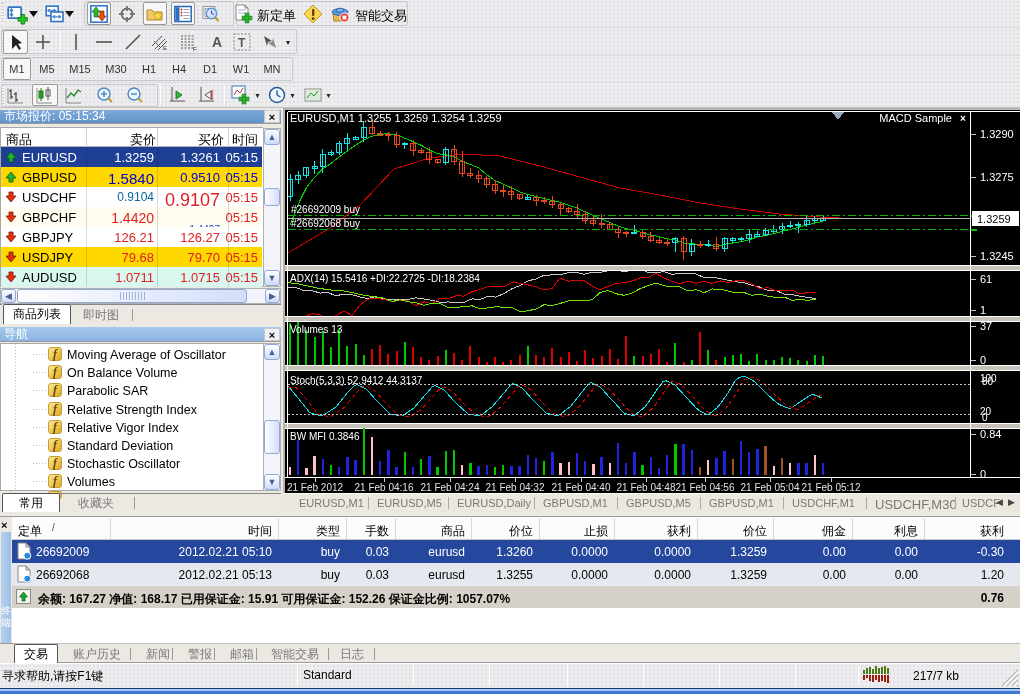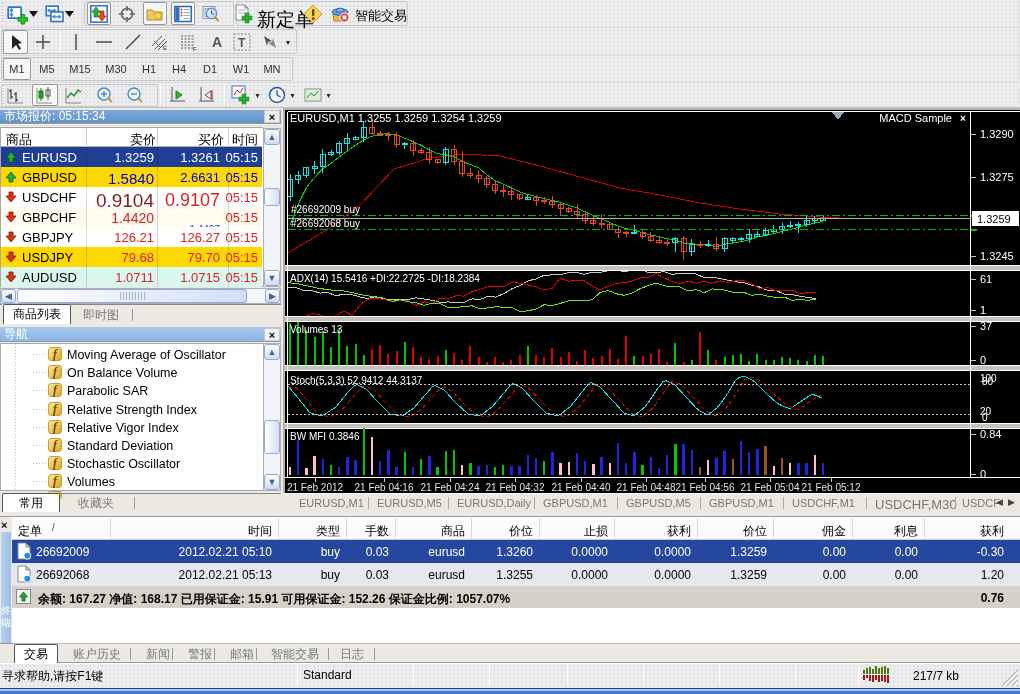--- a/index.html
+++ b/index.html
@@ -124,21 +124,21 @@
       <path d="M2 1 l9 0 l3 3 l0 12 l-12 0 z" fill="#fff" stroke="#888"></path>
       <path d="M11 1 l0 3 l3 0 z" fill="#ddd" stroke="#888"></path>
       <line x1="4" y1="6" x2="12" y2="6" stroke="#aac"></line>
       <line x1="4" y1="9" x2="12" y2="9" stroke="#aac"></line>
       <rect x="8" y="12" width="10" height="4" fill="#2fb52f"></rect>
       <rect x="11" y="9" width="4" height="10" fill="#2fb52f"></rect>
       <rect x="8" y="12" width="10" height="4" fill="none" stroke="#1a7a1a" stroke-width="0.5"></rect>
       <rect x="11" y="9" width="4" height="10" fill="none" stroke="#1a7a1a" stroke-width="0.5"></rect>
     </svg>
   </div>
-<div class="ab" style="left:257px;top:7px;font-size:19px;color:#000">新定单</div>
+<div class="ab" style="left:257px;top:7px;font-size:13px;color:#000">新定单</div>
 <div class="btn" style="left:302px;top:3px;width:22px;height:22px">
     <svg width="20" height="20" viewBox="0 0 20 20">
       <path d="M10 1 L19 10 L10 19 L1 10 Z" fill="#ffd34e" stroke="#c09a20"></path>
       <rect x="9" y="5" width="2.4" height="7" rx="1" fill="#5a4a10"></rect>
       <circle cx="10.2" cy="14.5" r="1.5" fill="#5a4a10"></circle>
     </svg>
   </div>
 <div class="btn" style="left:330px;top:3px;width:22px;height:22px">
     <svg width="20" height="20" viewBox="0 0 20 20">
       <path d="M2 10 l14 0 l-1 7 l-12 0 z" fill="#e8b84a" stroke="#a8842a"></path>
@@ -346,28 +346,28 @@
 <div class="cell" style="left:22px;top:150px;color:#fff;font-size:13px">EURUSD</div>
 <div class="cell r" style="left:88px;top:150px;width:66px;color:#fff;font-size:13px">1.3259</div>
 <div class="cell r" style="left:158px;top:150px;width:62px;color:#fff;font-size:13px">1.3261</div>
 <div class="cell r" style="left:222px;top:150px;width:36px;color:#fff;font-size:13px">05:15</div>
 <div class="ab" style="left:1px;top:167px;width:261px;height:20px;background:#ffd800"></div>
 <div class="ab" style="left:4px;top:170px;width:14px;height:14px"><svg width="14" height="14" viewBox="0 0 14 14">
       <path d="M7 2 L12 8 L9 8 L9 12 L5 12 L5 8 L2 8 Z" fill="#1fb52f" stroke="#0a5a14" stroke-width="0.8"></path>
     </svg></div>
 <div class="cell" style="left:22px;top:170px;color:#000;font-size:13px">GBPUSD</div>
 <div class="cell r" style="left:88px;top:170px;width:66px;color:#0000d8;font-size:15px">1.5840</div>
-<div class="cell r" style="left:158px;top:170px;width:62px;color:#0000d8;font-size:13px">2.6631</div>
+<div class="cell r" style="left:158px;top:170px;width:62px;color:#0000d8;font-size:13px">0.9510</div>
 <div class="cell r" style="left:222px;top:170px;width:36px;color:#0000d8;font-size:13px">05:15</div>
 <div class="ab" style="left:1px;top:187px;width:261px;height:20px;background:#fff"></div>
 <div class="ab" style="left:4px;top:190px;width:14px;height:14px"><svg width="14" height="14" viewBox="0 0 14 14">
       <path d="M7 12 L12 6 L9 6 L9 2 L5 2 L5 6 L2 6 Z" fill="#e03010" stroke="#7a1505" stroke-width="0.8"></path>
     </svg></div>
 <div class="cell" style="left:22px;top:190px;color:#000;font-size:13px">USDCHF</div>
-<div class="cell r" style="left:88px;top:190px;width:66px;color:#7f1d1d;font-size:19px">0.9104</div>
+<div class="cell r" style="left:88px;top:190px;width:66px;color:#0369a1;font-size:12px">0.9104</div>
 <div class="cell r" style="left:158px;top:190px;width:62px;color:#e02020;font-size:18px">0.9107</div>
 <div class="cell r" style="left:222px;top:190px;width:36px;color:#e02020;font-size:13px">05:15</div>
 <div class="ab" style="left:1px;top:207px;width:261px;height:20px;background:#fffbee"></div>
 <div class="ab" style="left:4px;top:210px;width:14px;height:14px"><svg width="14" height="14" viewBox="0 0 14 14">
       <path d="M7 12 L12 6 L9 6 L9 2 L5 2 L5 6 L2 6 Z" fill="#e03010" stroke="#7a1505" stroke-width="0.8"></path>
     </svg></div>
 <div class="cell" style="left:22px;top:210px;color:#000;font-size:13px">GBPCHF</div>
 <div class="cell r" style="left:88px;top:210px;width:66px;color:#e02020;font-size:14px">1.4420</div>
 <div class="cell r" style="left:158px;top:224px;width:62px;color:#1d4ed8;font-size:10px">1.4427</div>
 <div class="cell r" style="left:222px;top:210px;width:36px;color:#e02020;font-size:13px">05:15</div>

